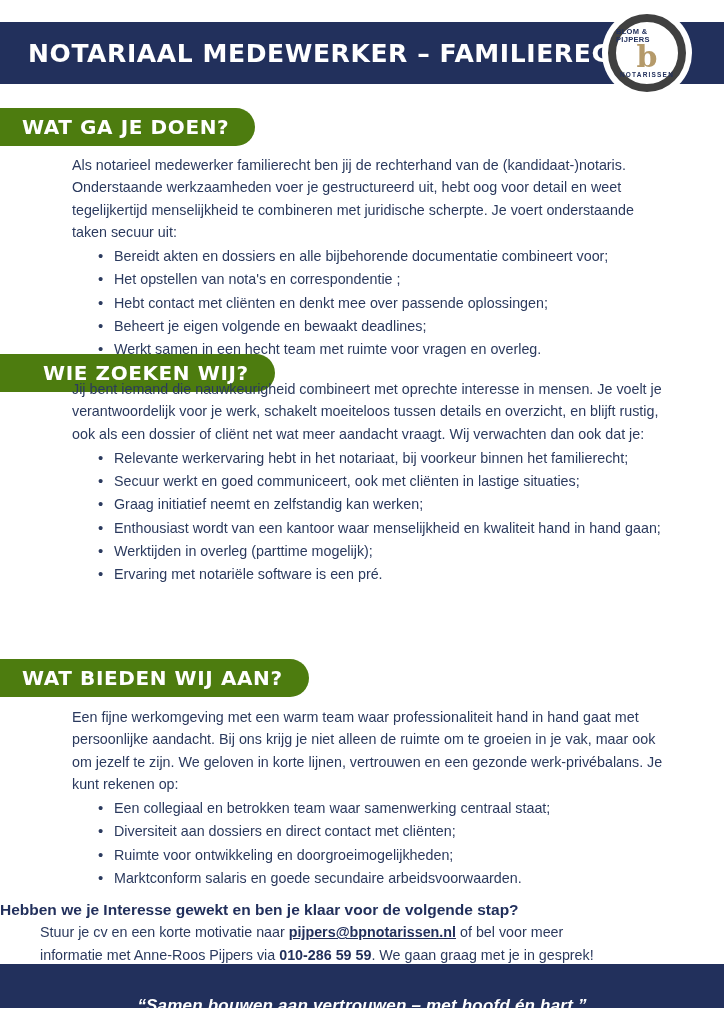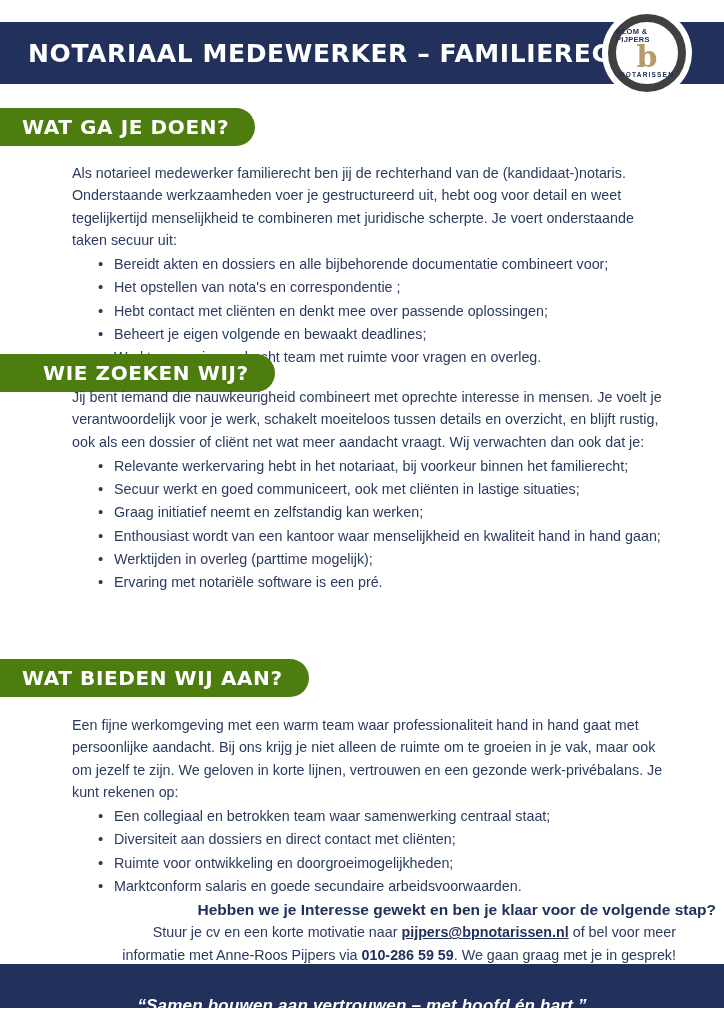--- a/index.html
+++ b/index.html
@@ -108,21 +108,21 @@
   
   .block {
     position: absolute;
     left: 72px;
     width: 600px;
   }
   .para {
     color: #2b3a5e;
     font-size: 14.3px;
     line-height: 1.56;
-    margin: 12px 0 2px 0;
+    margin: 4px 0 2px 0;
   }
   ul.bullets {
     margin: 2px 0 0 0;
     padding-left: 26px;
     list-style: none;
   }
   ul.bullets li {
     color: #2b3a5e;
     font-size: 14.3px;
     line-height: 1.56;
@@ -137,22 +137,21 @@
     top: -1px;
     font-size: 15px;
     color: #2b3a5e;
   }
 
   
   .contact {
     position: absolute;
     left: 0;
     width: 676px;
-    text-align: right;
-    margin-left: 40px;
+    text-align: left;
   }
   .contact-title {
     color: #22305c;
     font-size: 15.5px;
     font-weight: bold;
     line-height: 1.5;
   }
   .contact-line {
     color: #2b3a5e;
     font-size: 14.3px;

